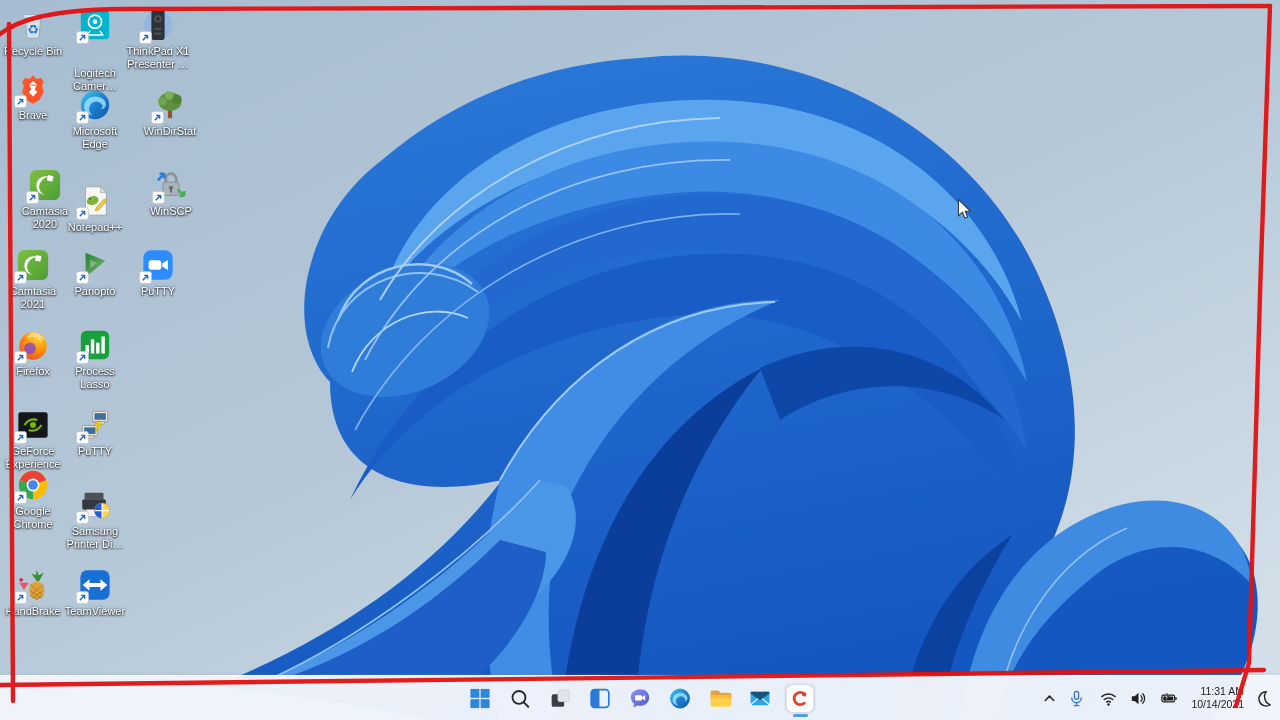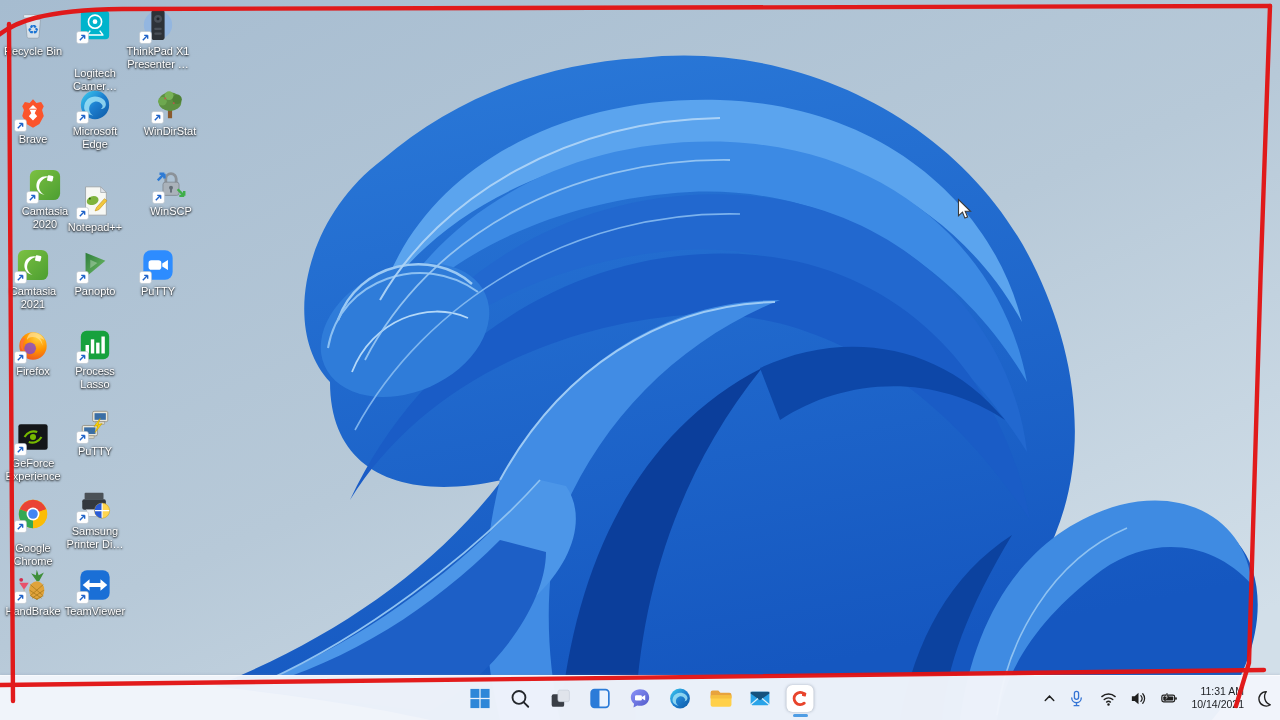--- a/index.html
+++ b/index.html
@@ -138,21 +138,21 @@
           </svg>
           <span class="shortcut">
             <svg viewBox="0 0 12 12">
               <rect x="0.5" y="0.5" width="11" height="11" rx="2" fill="#fff" stroke="#b9c2cc" stroke-width="0.6"></rect>
               <path d="M3.5 8.5 L8 4 M8 4 H4.8 M8 4 V7.2" stroke="#1e62c8" stroke-width="1.3" fill="none"></path>
             </svg>
           </span>
         </div>
         <div class="dlabel">ThinkPad X1 Presenter …</div>
       </div>
-      <div class="dicon" style="left: 0px; top: 96px;">
+      <div class="dicon" style="left: 0px; top: 72px;">
         <div class="dimg">
           <svg viewBox="0 0 36 36">
             <path d="M18 3.5 l3.6 3.8 5-1 2.8 4.6-1.8 3.8 1.8 6.6-4.6 8.4-6.8 4-6.8-4-4.6-8.4 1.8-6.6-1.8-3.8 2.8-4.6 5 1Z" fill="#fb542b"></path>
             <path d="M18 9.5 l4 4-2.2 4.8 2.6 3.2-4.4 4.4-4.4-4.4 2.6-3.2-2.2-4.8Z" fill="#fff"></path>
             <path d="M14.5 14 h7" stroke="#fb542b" stroke-width="1"></path>
           </svg>
           <span class="shortcut">
             <svg viewBox="0 0 12 12">
               <rect x="0.5" y="0.5" width="11" height="11" rx="2" fill="#fff" stroke="#b9c2cc" stroke-width="0.6"></rect>
               <path d="M3.5 8.5 L8 4 M8 4 H4.8 M8 4 V7.2" stroke="#1e62c8" stroke-width="1.3" fill="none"></path>
@@ -356,21 +356,21 @@
           </svg>
           <span class="shortcut">
             <svg viewBox="0 0 12 12">
               <rect x="0.5" y="0.5" width="11" height="11" rx="2" fill="#fff" stroke="#b9c2cc" stroke-width="0.6"></rect>
               <path d="M3.5 8.5 L8 4 M8 4 H4.8 M8 4 V7.2" stroke="#1e62c8" stroke-width="1.3" fill="none"></path>
             </svg>
           </span>
         </div>
         <div class="dlabel">Process Lasso</div>
       </div>
-      <div class="dicon" style="left: 0px; top: 420px; align-items: center;">
+      <div class="dicon" style="left: 0px; top: 408px; align-items: center;">
         <div class="dimg">
           <svg viewBox="0 0 36 36">
             <rect x="2.5" y="4.5" width="31" height="27" rx="2.5" fill="#141619"></rect>
             <path d="M9 18 c3-5 8.5-7.2 13.5-5.2" stroke="#76b900" stroke-width="2.2" fill="none"></path>
             <path d="M27 18 c-3 5-8.5 7.2-13.5 5.2" stroke="#76b900" stroke-width="2.2" fill="none"></path>
             <circle cx="18" cy="18" r="3.2" fill="#76b900"></circle>
           </svg>
           <span class="shortcut">
             <svg viewBox="0 0 12 12">
               <rect x="0.5" y="0.5" width="11" height="11" rx="2" fill="#fff" stroke="#b9c2cc" stroke-width="0.6"></rect>
@@ -393,21 +393,21 @@
           </svg>
           <span class="shortcut">
             <svg viewBox="0 0 12 12">
               <rect x="0.5" y="0.5" width="11" height="11" rx="2" fill="#fff" stroke="#b9c2cc" stroke-width="0.6"></rect>
               <path d="M3.5 8.5 L8 4 M8 4 H4.8 M8 4 V7.2" stroke="#1e62c8" stroke-width="1.3" fill="none"></path>
             </svg>
           </span>
         </div>
         <div class="dlabel">PuTTY</div>
       </div>
-      <div class="dicon" style="left: 0px; top: 497px; gap: 8px;">
+      <div class="dicon" style="left: 0px; top: 468px;">
         <div class="dimg">
           <svg viewBox="0 0 36 36">
             <circle cx="18" cy="18" r="15" fill="#fbbc05"></circle>
             <path d="M18 18 L3.9 12.9 A15 15 0 0 1 32.1 12.9 Z" fill="#ea4335"></path>
             <path d="M18 18 L3.9 12.9 A15 15 0 0 0 18 33 Z" fill="#34a853"></path>
             <path d="M18 18 L32.1 12.9 A15 15 0 0 1 18 33 Z" fill="#fbbc05"></path>
             <circle cx="18" cy="18" r="6.8" fill="#fff"></circle>
             <circle cx="18" cy="18" r="5.1" fill="#4285f4"></circle>
           </svg>
           <span class="shortcut">

